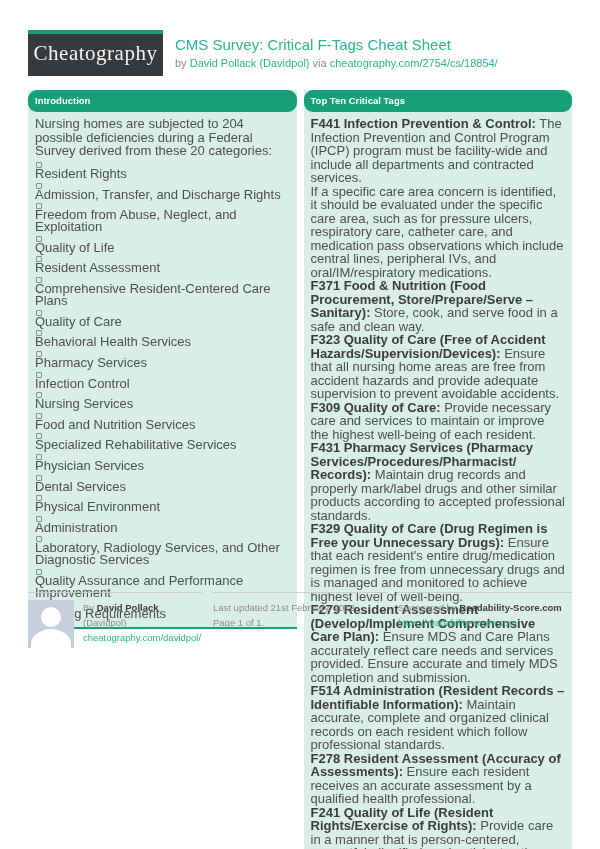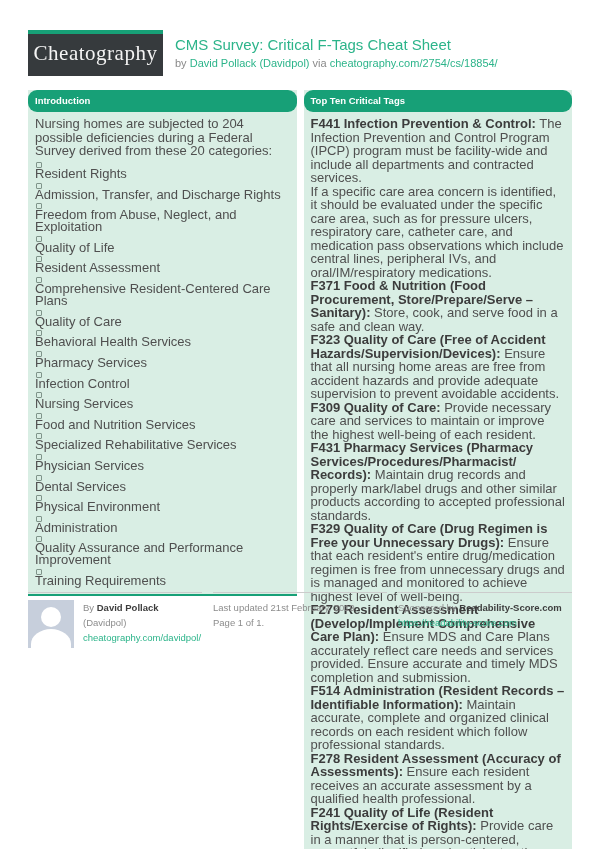--- a/index.html
+++ b/index.html
@@ -132,20 +132,24 @@
             <div class="cat-item">
               <span class="checkbox"></span>
               <span>Physical Environment</span>
             </div>
             <div class="cat-item">
               <span class="checkbox"></span>
               <span>Administration</span>
             </div>
             <div class="cat-item">
               <span class="checkbox"></span>
+              <span>Laboratory, Radiology Services, and Other Diagnostic Services</span>
+            </div>
+            <div class="cat-item">
+              <span class="checkbox"></span>
               <span>Quality Assurance and Performance Improvement</span>
             </div>
             <div class="cat-item">
               <span class="checkbox"></span>
               <span>Training Requirements</span>
             </div>
           </div>
       </div>
     </section>
 

